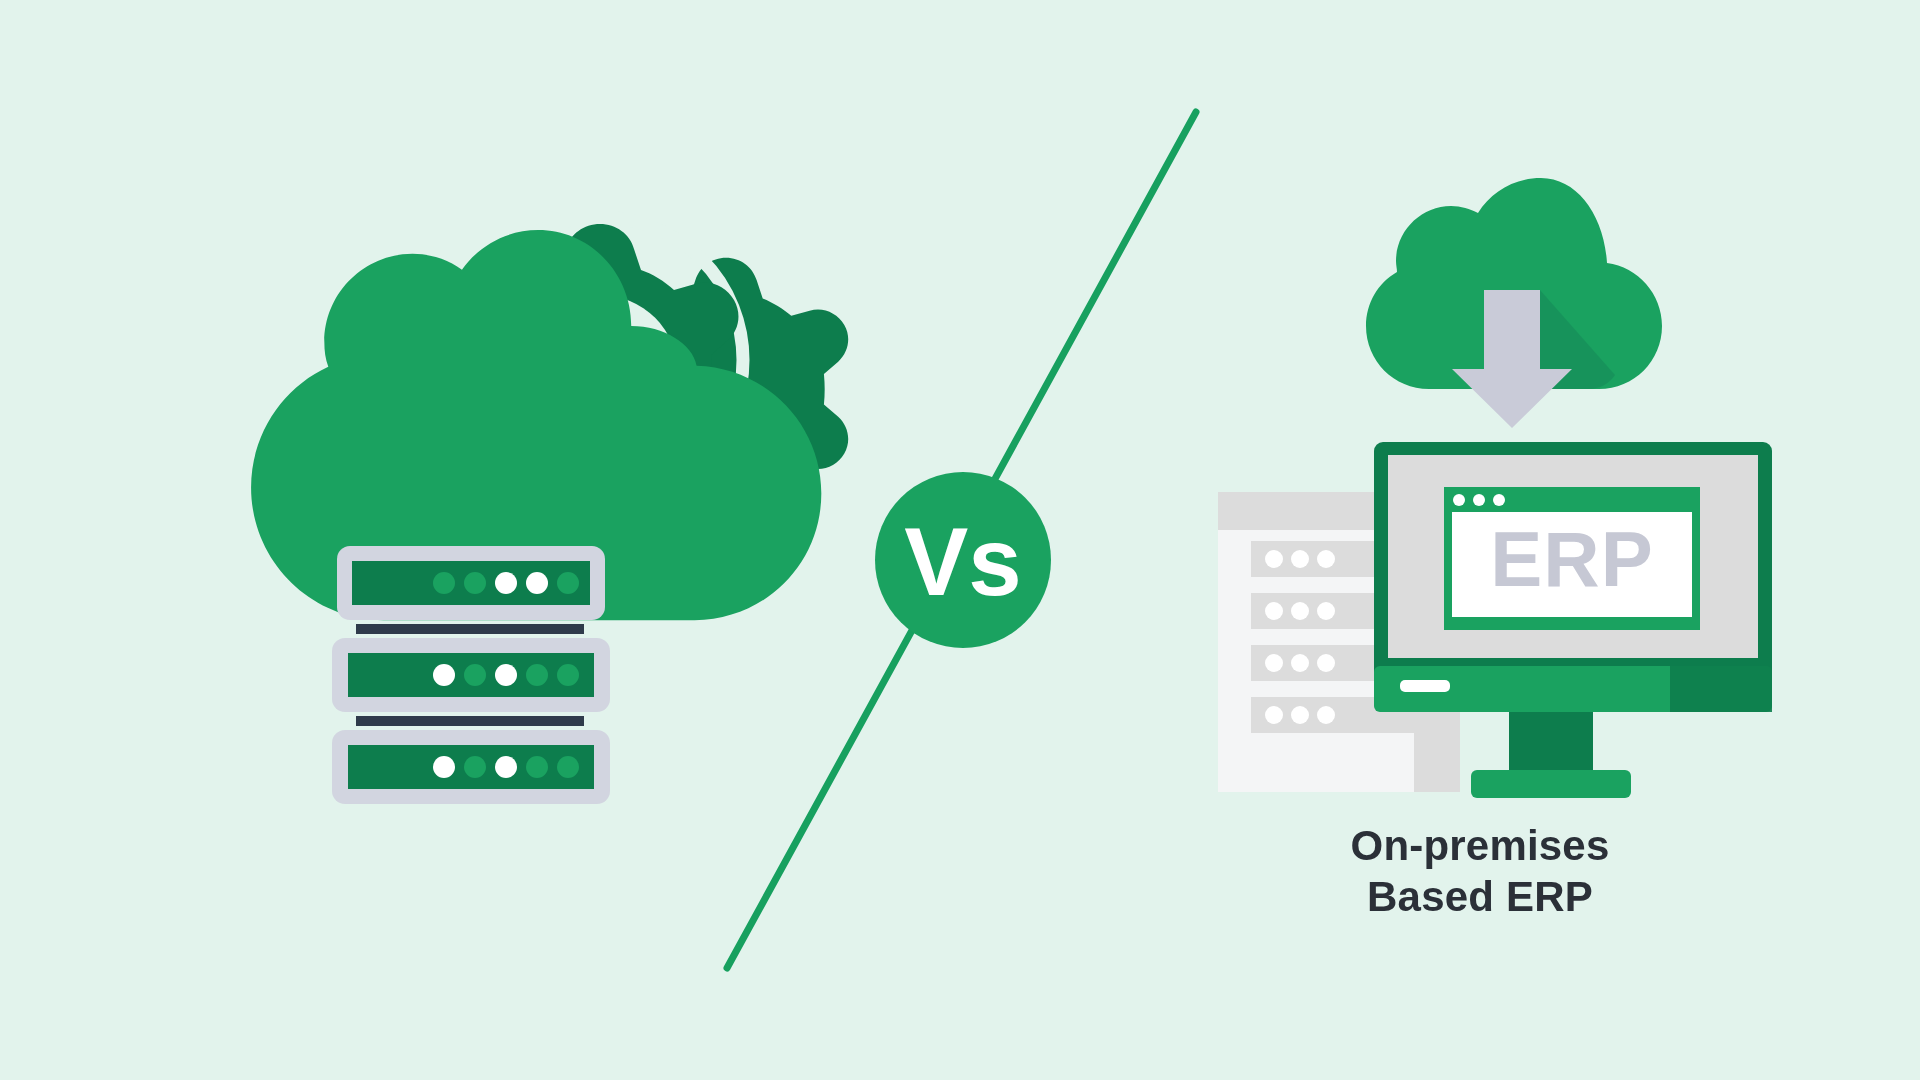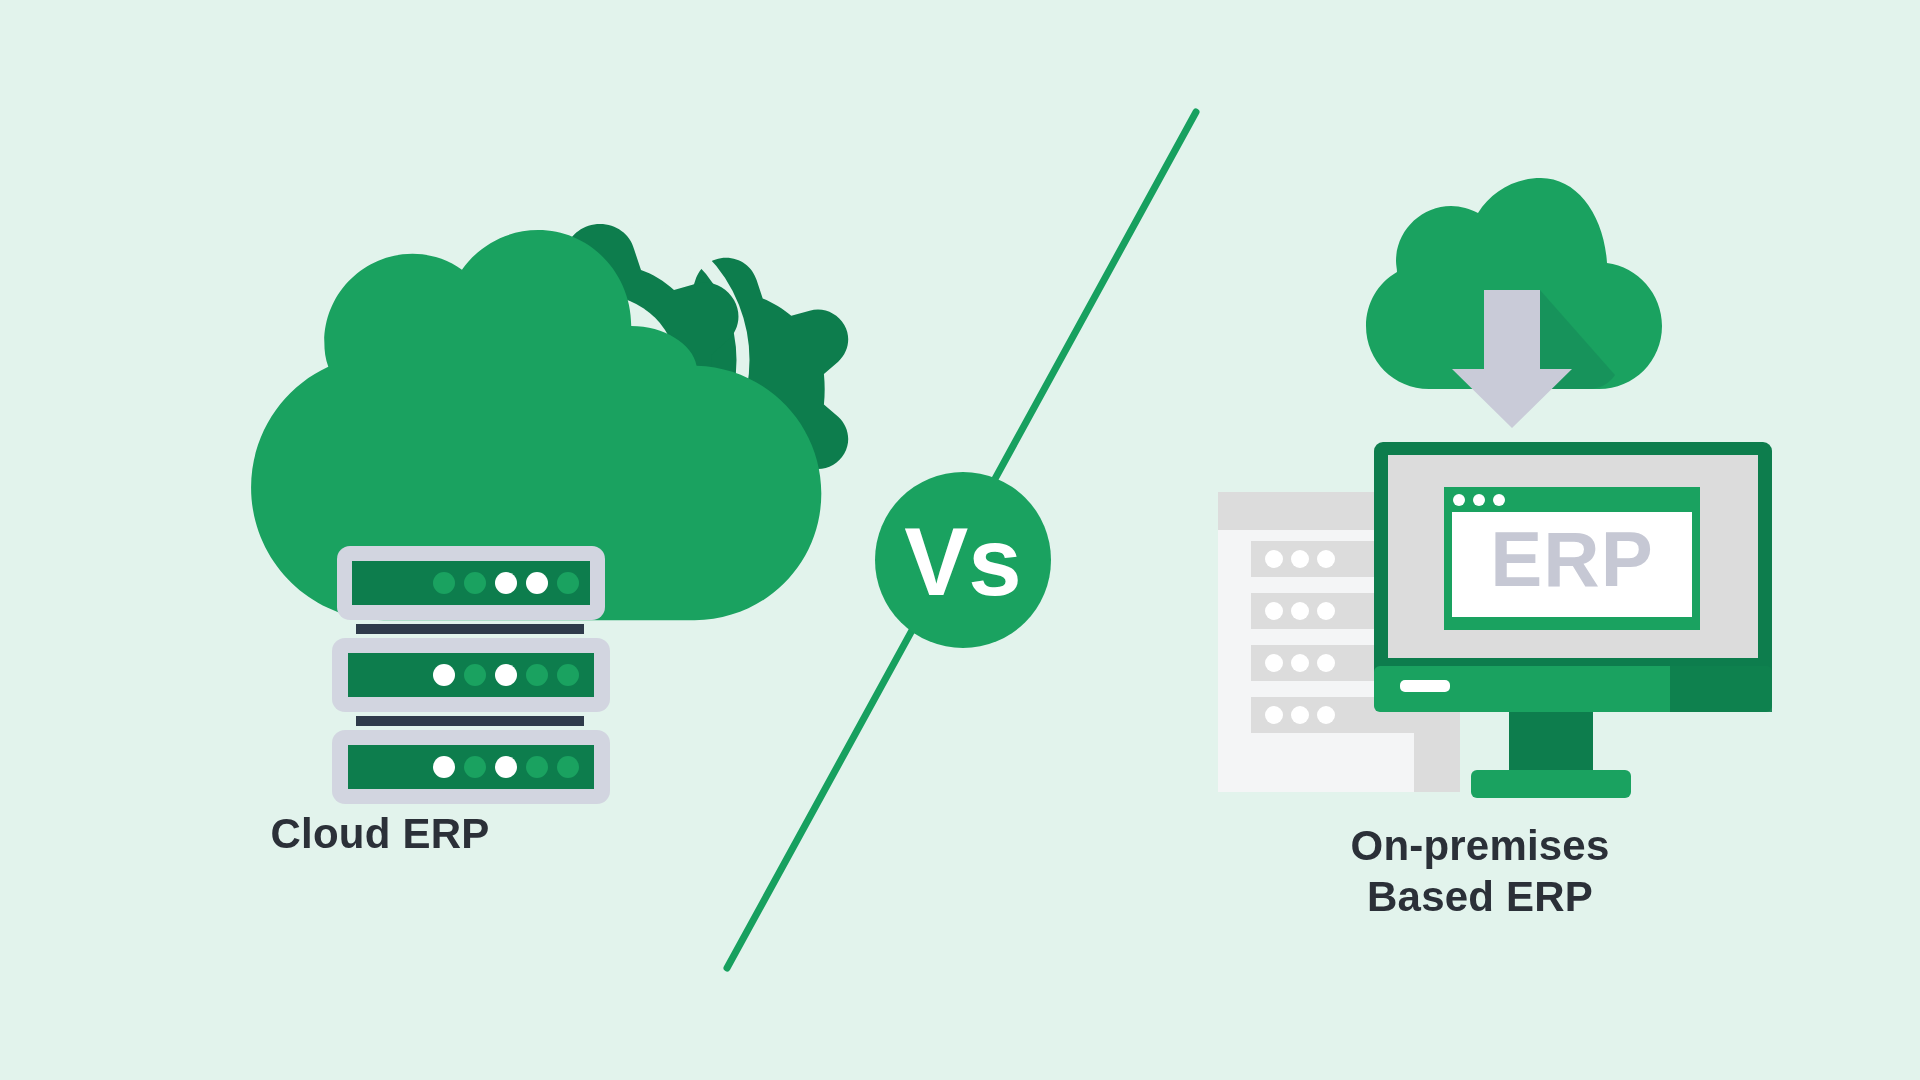--- a/index.html
+++ b/index.html
@@ -278,18 +278,17 @@
           <circle cx="1459" cy="500" r="6" fill="#ffffff"></circle>
           <circle cx="1479" cy="500" r="6" fill="#ffffff"></circle>
           <circle cx="1499" cy="500" r="6" fill="#ffffff"></circle>
           <rect x="1452" y="512" width="240" height="105" fill="#ffffff"></rect>
           <text class="erp-text" x="1572" y="586" text-anchor="middle" font-size="78" fill="#c6c8d4" letter-spacing="1">ERP</text>
         </g>
       </g>
     </g>
   </svg>
 
-  <div class="label" id="label-cloud">Cloud ERP</div>
 
   <div class="label" id="label-onprem">On-premises
 Based ERP</div>
 
 </div>
 
 </body></html>

